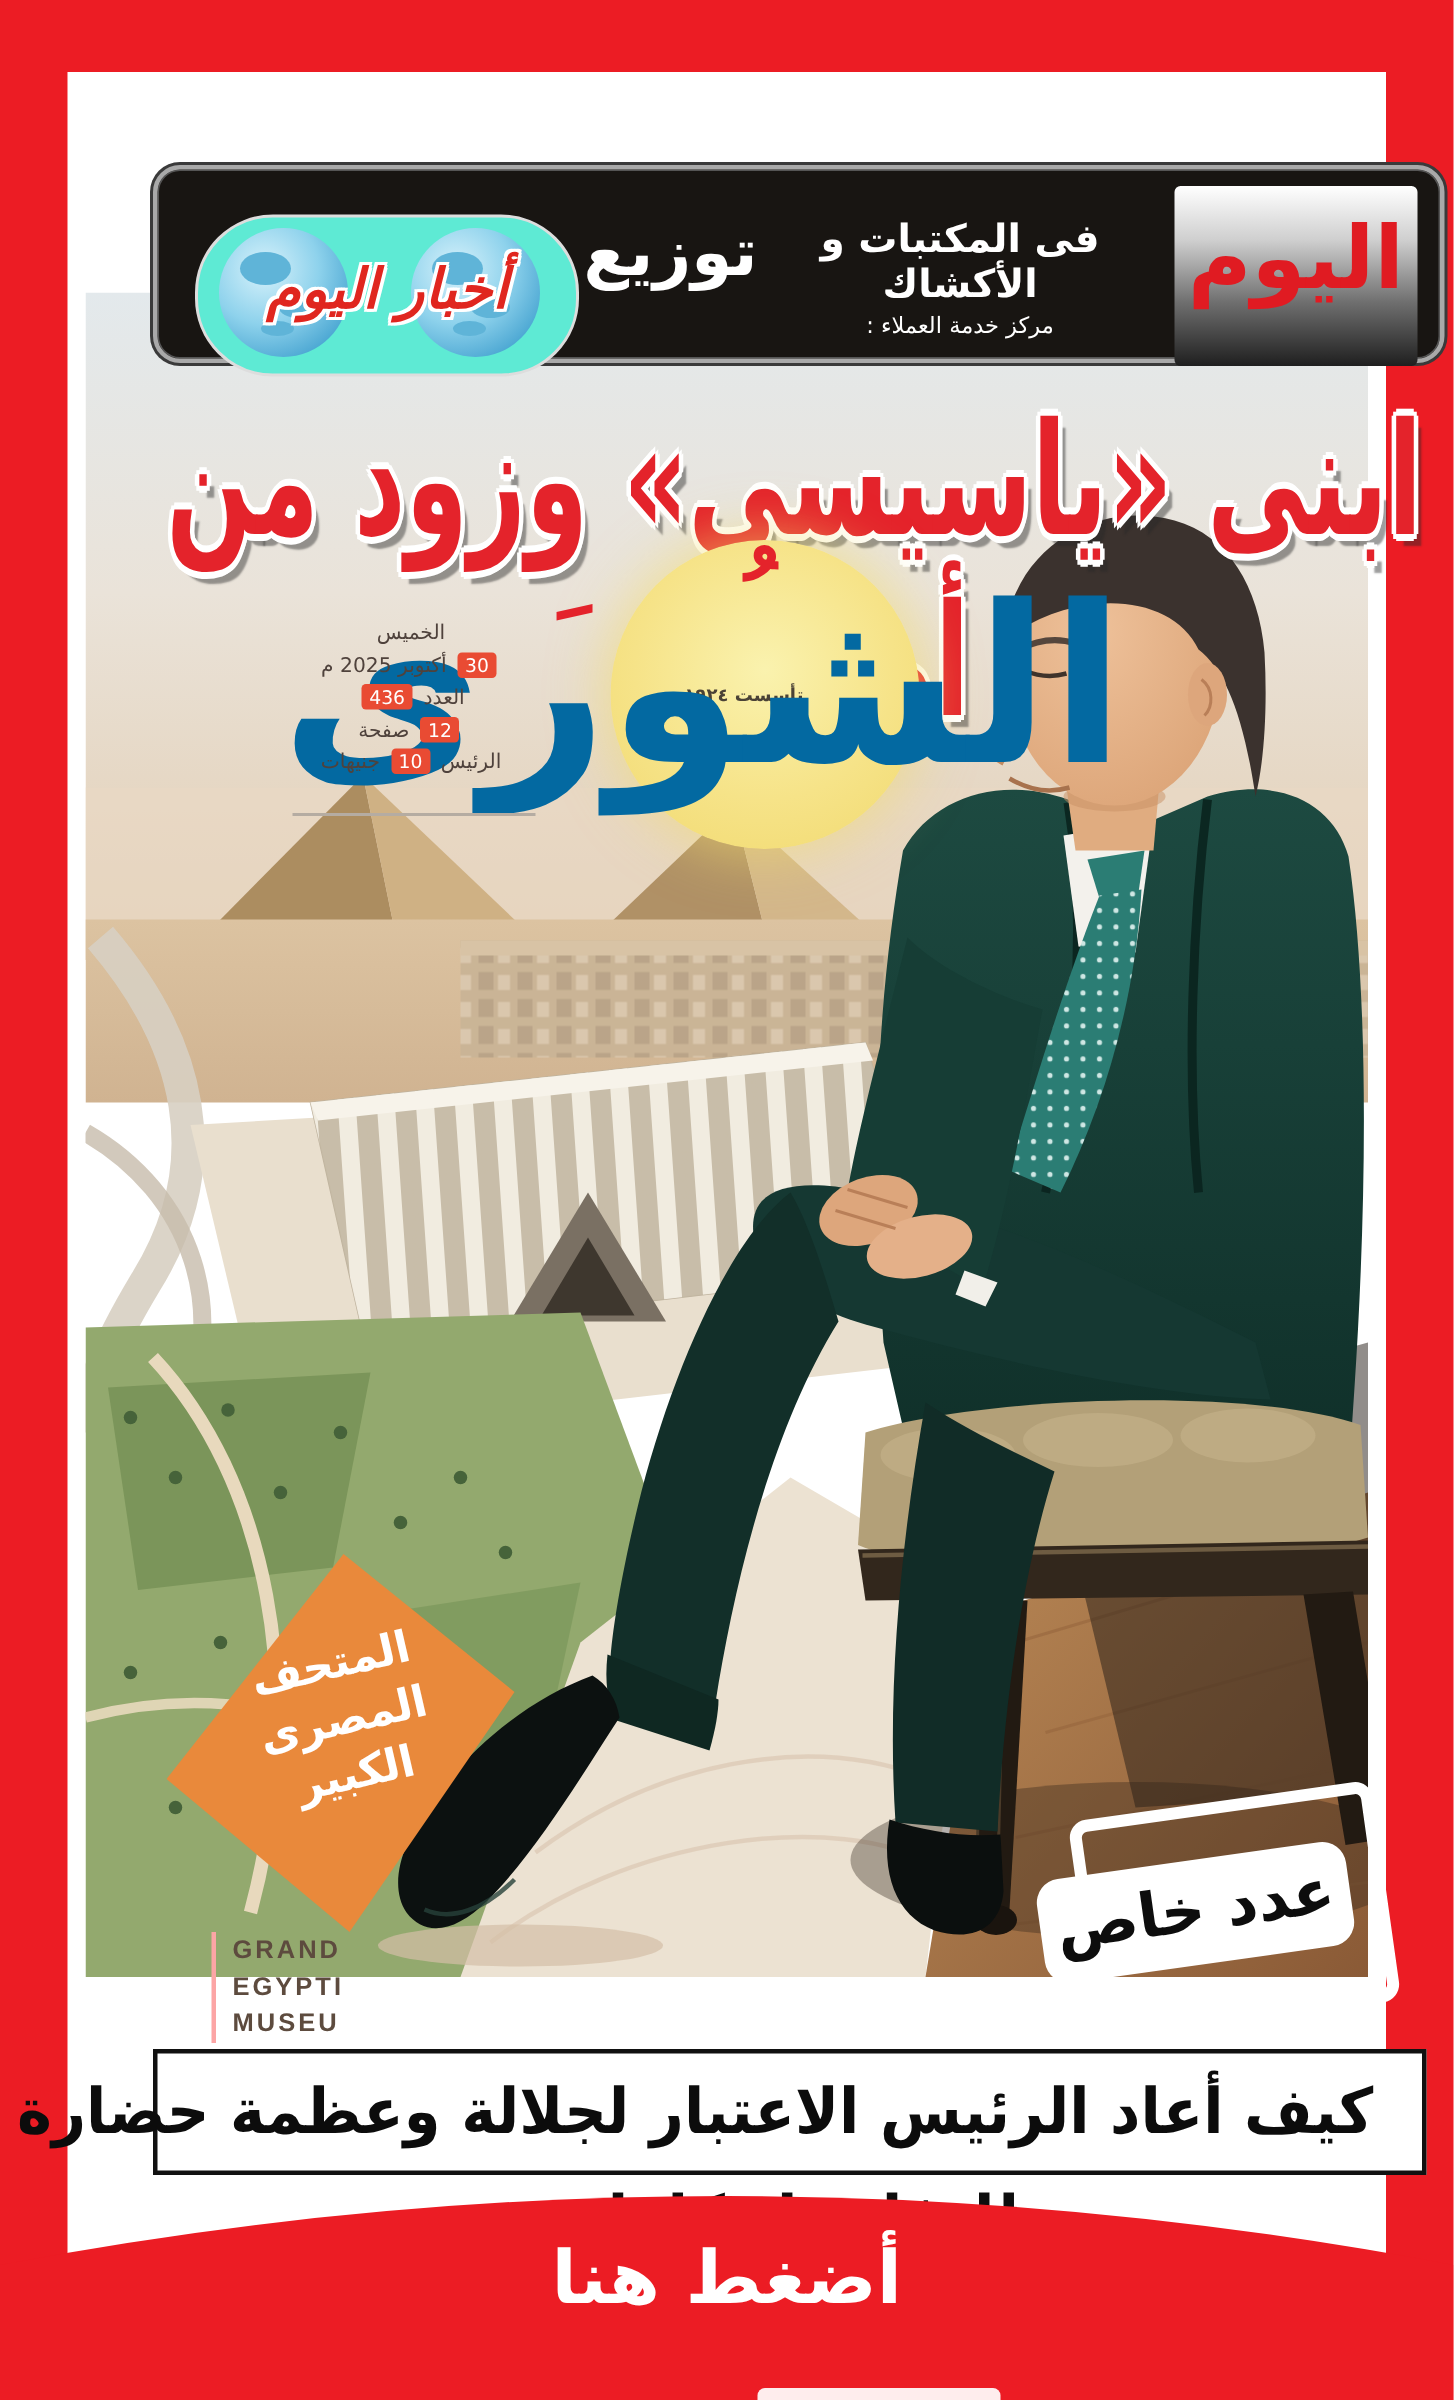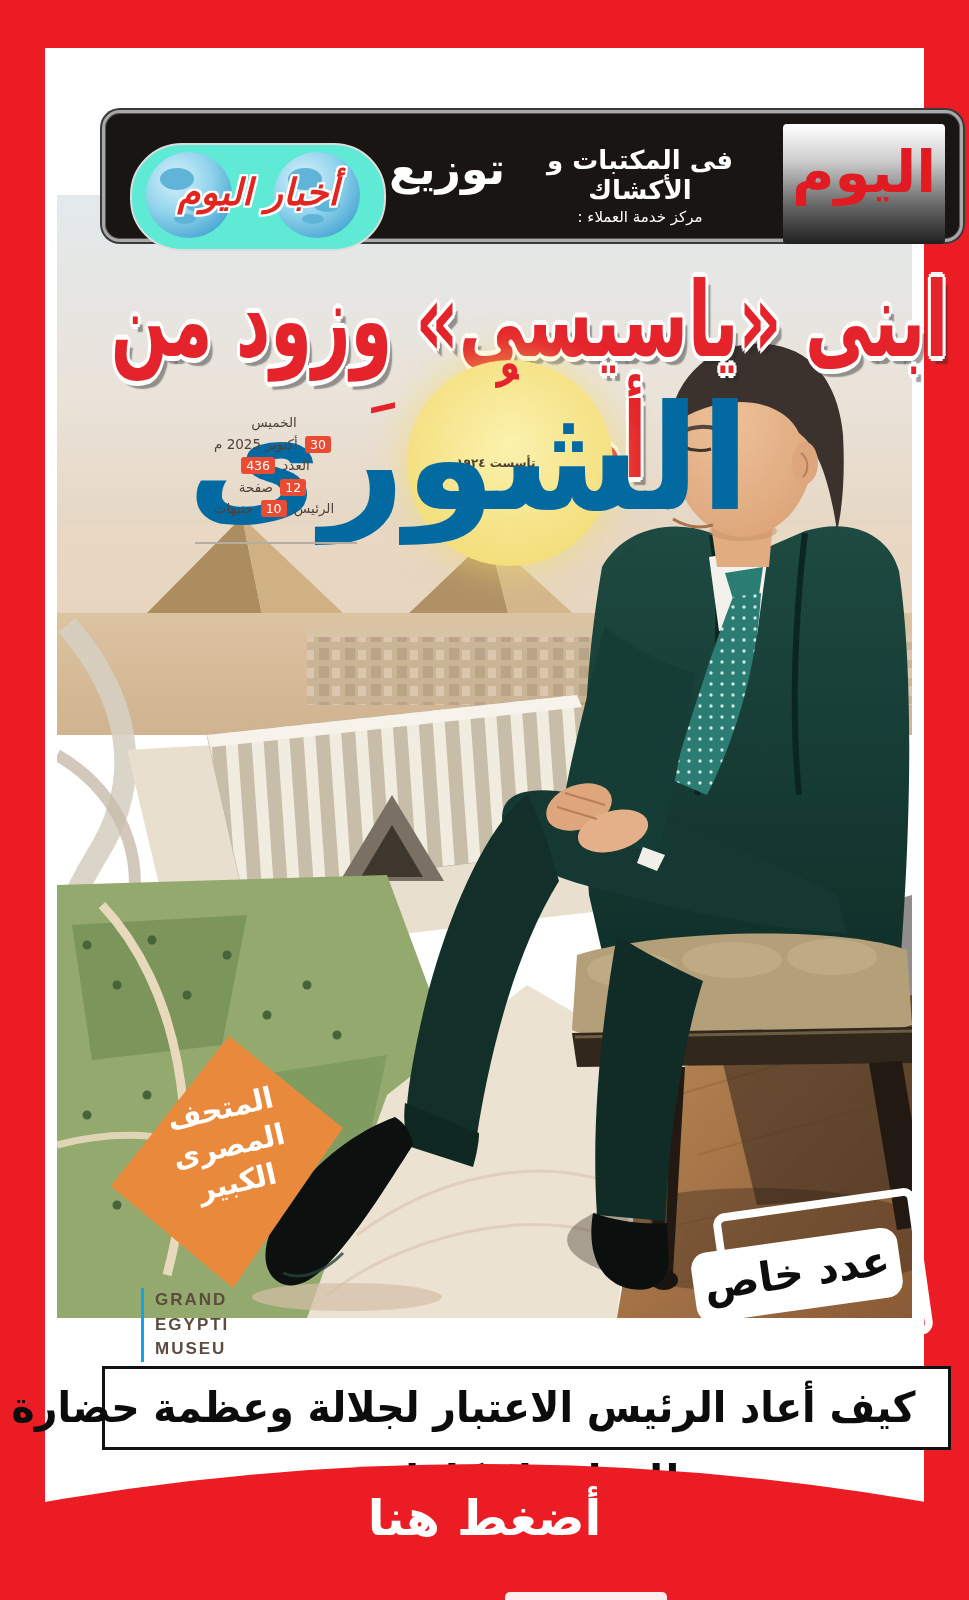--- a/index.html
+++ b/index.html
@@ -48,21 +48,21 @@
   
   #datepanel{left:140px;top:364px;width:178px;text-align:center;color:#4f423c;
      font-size:13.5px;font-weight:normal;line-height:21.5px;}
   .chip{display:inline-block;background:#E94B33;color:#fff;padding:0 5px;border-radius:3px;
      font-size:12.5px;margin:0 3px;line-height:17px;}
   #dateline-rule{left:150px;top:494px;width:162px;height:2px;background:#b5aca2;}
   
   #gem-diamond{left:66px;top:988px;}
   #gem-arabic{left:104px;top:1042px;width:160px;transform:rotate(-13deg);color:#fff;
      font-weight:bold;font-size:29px;line-height:1.3;text-align:center;}
-  #gem-english{left:96px;top:1240px;padding-left:11px;border-left:3px solid #0ea5e9;
+  #gem-english{left:96px;top:1240px;padding-left:11px;border-left:3px solid #fca5a5;
      font-family:"Liberation Sans",sans-serif;font-size:17px;font-weight:bold;color:#5d4b3e;
      letter-spacing:2px;line-height:1.45;}
   
   #stamp{left:648px;top:1146px;width:240px;height:165px;}
   #stamp-frame{position:absolute;left:28px;top:6px;width:188px;height:132px;border:8px solid #fff;
      border-radius:12px;transform:rotate(-8deg);}
   #stamp-pill{position:absolute;left:0;top:46px;width:208px;height:70px;background:#fff;border-radius:16px;
      transform:rotate(-8deg);text-align:center;font-size:41px;font-weight:bold;color:#0d0d0d;line-height:66px;}
   
   #bottom-headline-box{left:57px;top:1318px;width:849px;height:84px;background:#fff;border:3px solid #111;

